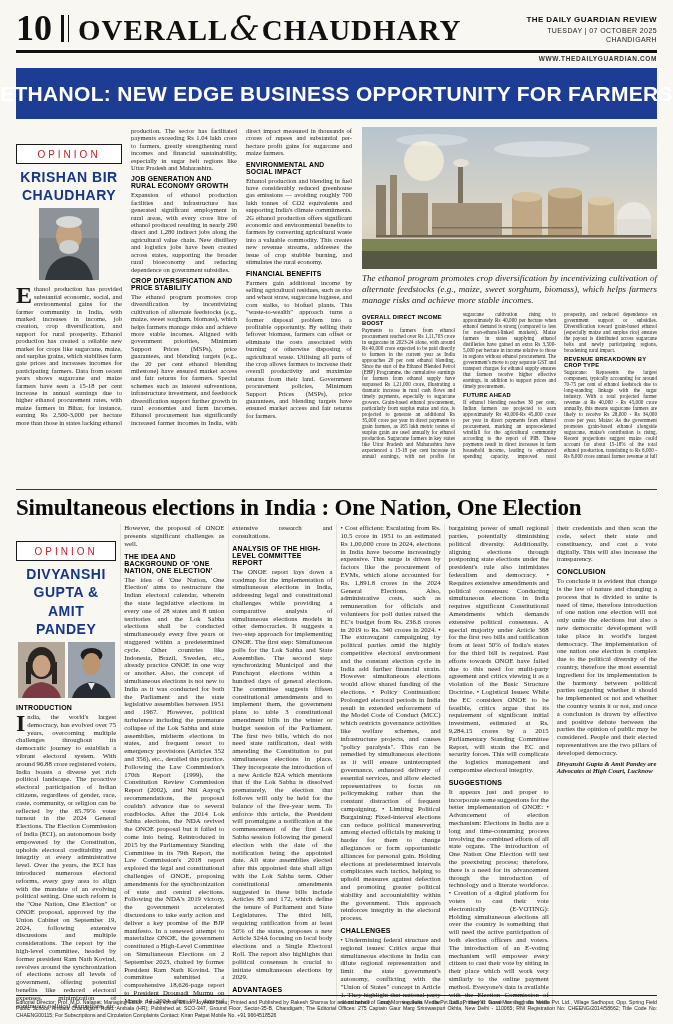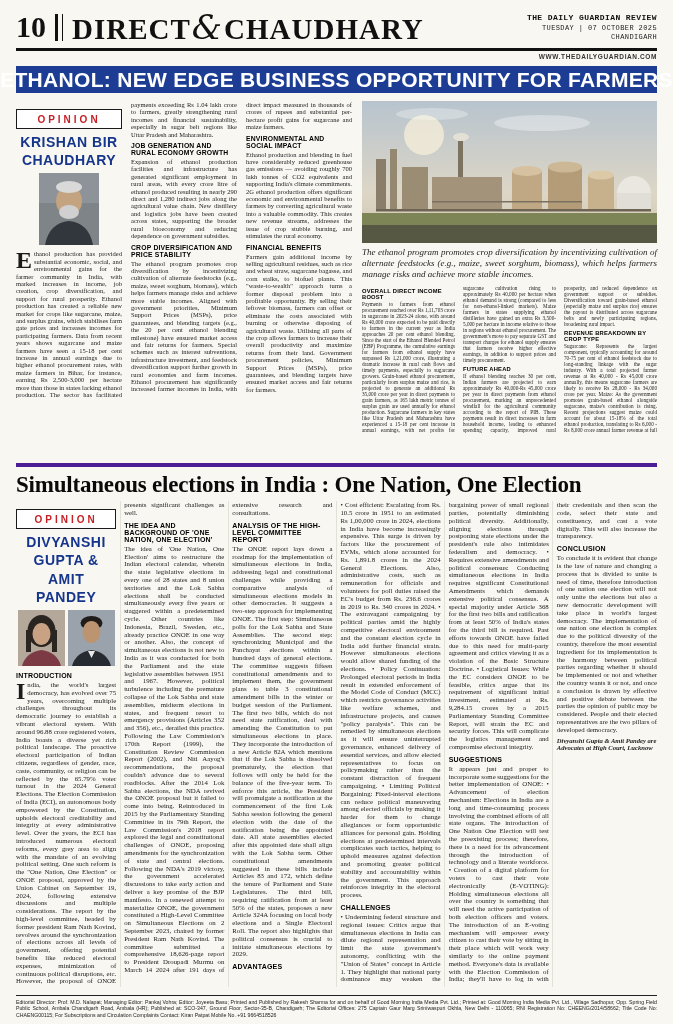--- a/index.html
+++ b/index.html
@@ -2,65 +2,65 @@
 <html><head>
 <meta charset="utf-8">
 <style>
   html,body { margin:0; padding:0; background:#e8e6e1; }
   .page { position:relative; width:673px; height:1024px; margin:0 auto; background:#f9f7f2;
           overflow:hidden; font-family:"Liberation Serif", serif; color:#111; }
 
   
   .masthead { display:flex; align-items:flex-end; justify-content:space-between; padding:10px 16px 2px; }
   .mast-left { display:flex; align-items:center; gap:9px; }
-  .page-num { font-size:30px; font-weight:700; line-height:1; }
+  .page-num { font-size:36px; font-weight:700; line-height:1; }
   .bars { width:4px; height:27px; border-left:3px solid #111; border-right:1px solid #111; }
   .section-title { font-size:29px; font-weight:700; letter-spacing:1px; line-height:1; margin:0; }
   .amp { font-style:italic; font-weight:400; font-size:34px; font-family:"DejaVu Serif", serif; padding:0 1px; }
-  .mast-right { text-align:right; font-family:Liberation Mono, monospace; line-height:1.3; padding-bottom:2px; }
+  .mast-right { text-align:right; font-family:Liberation Sans, sans-serif; line-height:1.3; padding-bottom:2px; }
   .mast-paper { font-size:8px; font-weight:700; letter-spacing:.4px; }
   .mast-date,.mast-city { font-size:7px; letter-spacing:.4px; color:#222; }
   .mast-rule { margin:2px 16px 0; border-top:3px solid #111; }
   .site-url { text-align:right; margin:2px 16px 0; font-family:"Liberation Sans", sans-serif;
               font-size:6.5px; font-weight:700; letter-spacing:.6px; color:#333; }
 
   
-  .headline-band { margin:6px 16px 0; height:27px; background:#1d3c94; color:#fff; display:flex;
+  .headline-band { margin:6px 16px 0; height:51px; background:#1d3c94; color:#fff; display:flex;
                    align-items:center; justify-content:center; font-family:"Liberation Sans", sans-serif;
                    font-weight:700; font-size:21px; letter-spacing:.3px; white-space:nowrap; }
 
   
   .article1 { display:flex; gap:10px; padding:8px 16px 0; height:356px; }
   .a1-left { width:336px; height:356px; column-count:3; column-gap:9px; overflow:hidden; }
   .a1-right { width:295px; }
 
   .opinion-box { border:1px solid #1a1a1a; padding:4px 0 3px; text-align:center; color:#c42127;
-                 font-family:"Liberation Sans", sans-serif; font-weight:700; font-size:10px;
-                 letter-spacing:3px; margin:8px 0 4px; break-inside:avoid; background:#fff; }
+                 font-family:"Liberation Sans", sans-serif; font-weight:400; font-size:10px;
+                 letter-spacing:3px; margin:17px 0 4px; break-inside:avoid; background:#fff; }
   .author-name { text-align:center; color:#16368c; font-family:"Liberation Sans", sans-serif;
                  font-weight:700; font-size:14px; letter-spacing:.5px; line-height:1.3; margin:0 0 4px; }
   .author-photo { display:block; margin:0 auto 5px; }
 
   .body { font-size:6.5px; line-height:7.4px; text-align:justify; color:#1b1b1b; margin:0 0 3px;
           white-space:pre-line; }
   .drop::first-letter { float:left; font-size:24px; line-height:19px; padding:1px 2px 0 0; font-weight:700; }
   h4.subhead { font-family:"Liberation Sans", sans-serif; font-size:6.8px; letter-spacing:.2px;
                margin:4px 0 2px; color:#000; }
 
   .hero { width:295px; height:142px; display:block; }
   .caption { font-style:italic; font-size:9px; line-height:11px; color:#1f1f1f; margin:4px 0 5px;
              text-align:justify; }
   .a1-right-flow { height:152px; column-count:3; column-gap:8px; column-fill:auto; overflow:hidden; }
   .a1-right-flow .body { font-size:5.2px; line-height:6px; }
   .a1-right-flow h4.subhead { font-size:5.8px; margin:3px 0 1px; }
   .tailnote { font-style:italic; font-weight:700; font-size:5.2px; line-height:6px; text-align:left;
               color:#1b1b1b; white-space:pre-line; }
 
   
-  .article2 { margin:6px 16px 0; border-top:4px solid #4c1d95; }
+  .article2 { margin:6px 16px 0; border-top:1px solid #4c1d95; }
   .a2-headline { font-size:23px; font-weight:700; margin:5px 0 4px; letter-spacing:-.2px;
                  line-height:1.1; color:#0a0a0a; }
   .a2-flow { height:486px; column-count:6; column-gap:8px; column-rule:1px solid #e3e0d8;
              column-fill:auto; overflow:hidden; }
   .a2-flow .body { font-size:6.8px; line-height:7.8px; }
   .a2-flow h4.subhead { font-size:7px; margin:5px 0 2px; }
   .a2-flow .tailnote { font-size:6.6px; line-height:7.6px; }
   .intro-block { break-inside:avoid; margin-bottom:6px; }
   .photos-row { display:flex; gap:3px; justify-content:center; margin-top:3px; }
 
@@ -71,21 +71,21 @@
 </style>
 </head>
 <body>
 
 <div class="page">
 
   <header class="masthead">
     <div class="mast-left">
       <span class="page-num">10</span>
       <span class="bars"></span>
-      <h1 class="section-title"><span>DIRECT</span><span class="amp">&amp;</span><span>CHAUDHARY</span></h1>
+      <h1 class="section-title"><span>OVERALL</span><span class="amp">&amp;</span><span>CHAUDHARY</span></h1>
     </div>
     <div class="mast-right">
       <div class="mast-paper">THE DAILY GUARDIAN REVIEW</div>
       <div class="mast-date">TUESDAY | 07 OCTOBER 2025</div>
       <div class="mast-city">CHANDIGARH</div>
     </div>
   </header>
   <div class="mast-rule"></div>
   <div class="site-url">WWW.THEDAILYGUARDIAN.COM</div>
 

